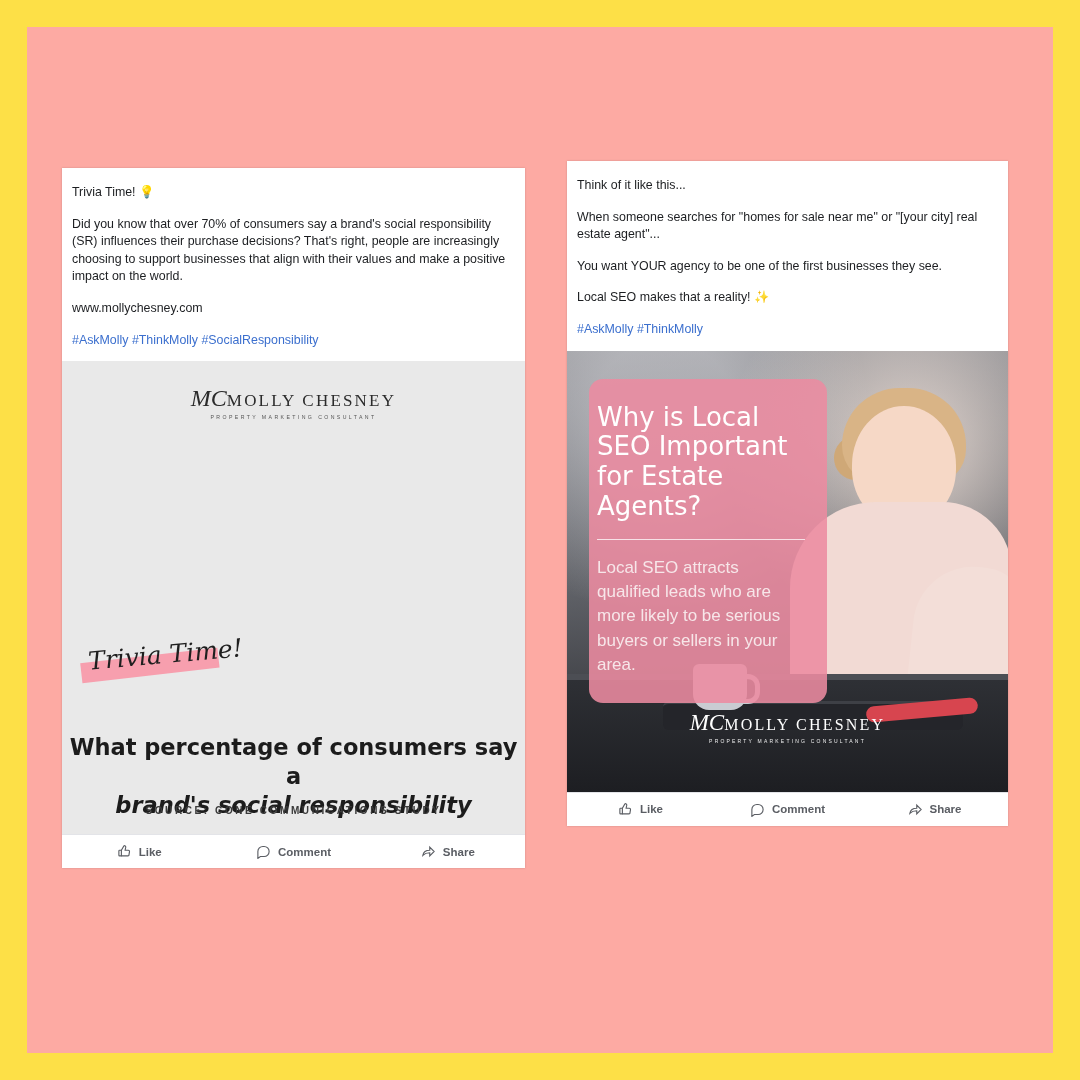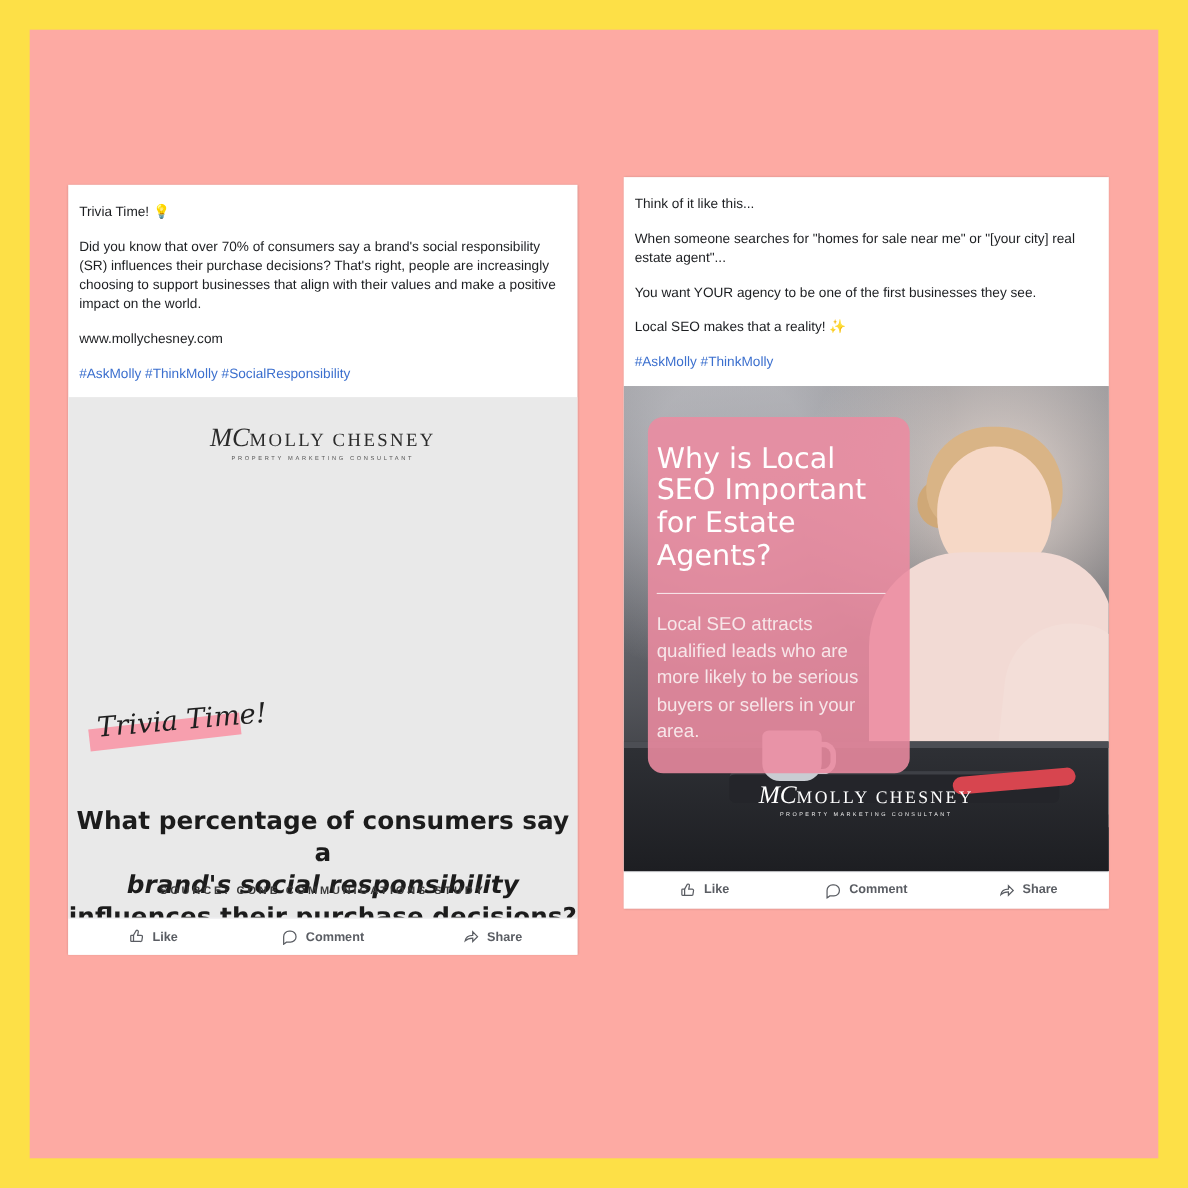--- a/index.html
+++ b/index.html
@@ -356,21 +356,20 @@
           <span class="mc">MC</span><span>MOLLY CHESNEY</span>
         </div>
         <div class="brand-sub">PROPERTY MARKETING CONSULTANT</div>
       </div>
 
       <div class="trivia-script">Trivia Time!</div>
 
       <div class="q-block">
         <div class="q-line">What percentage of consumers say a</div>
         <div class="q-line italic">brand's social responsibility</div>
-        <div class="q-line">influences their purchase decisions?</div>
       </div>
 
       <div class="source-line">SOURCE: CONE COMMUNICATIONS STUDY</div>
     </div>
 
     <div class="actions">
       <div class="action">
         <span>
           <svg width="15" height="15" viewBox="0 0 24 24" fill="none" stroke="#5a5d63" stroke-width="1.8">
             <path d="M7 10v9H4a1 1 0 0 1-1-1v-7a1 1 0 0 1 1-1h3z"></path>

